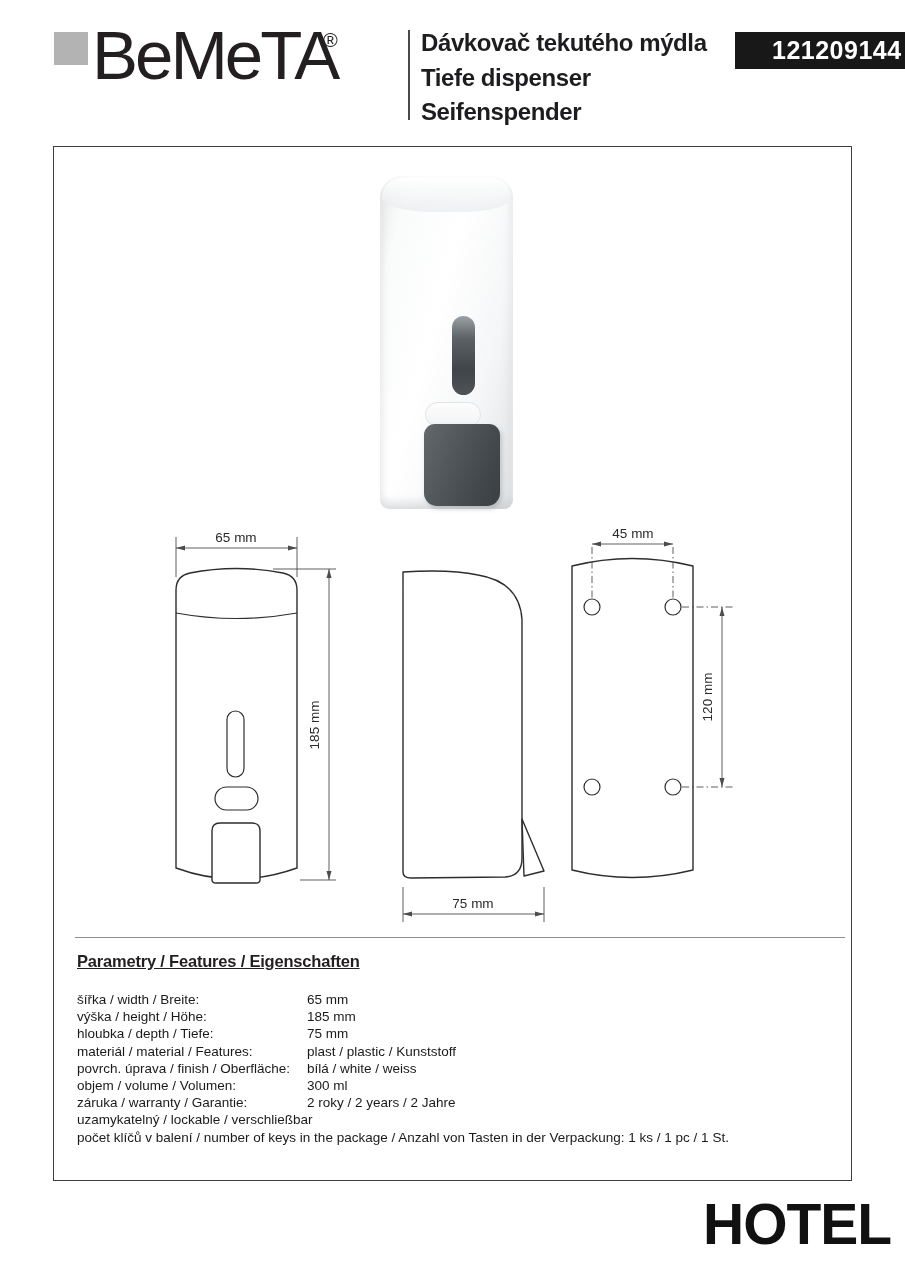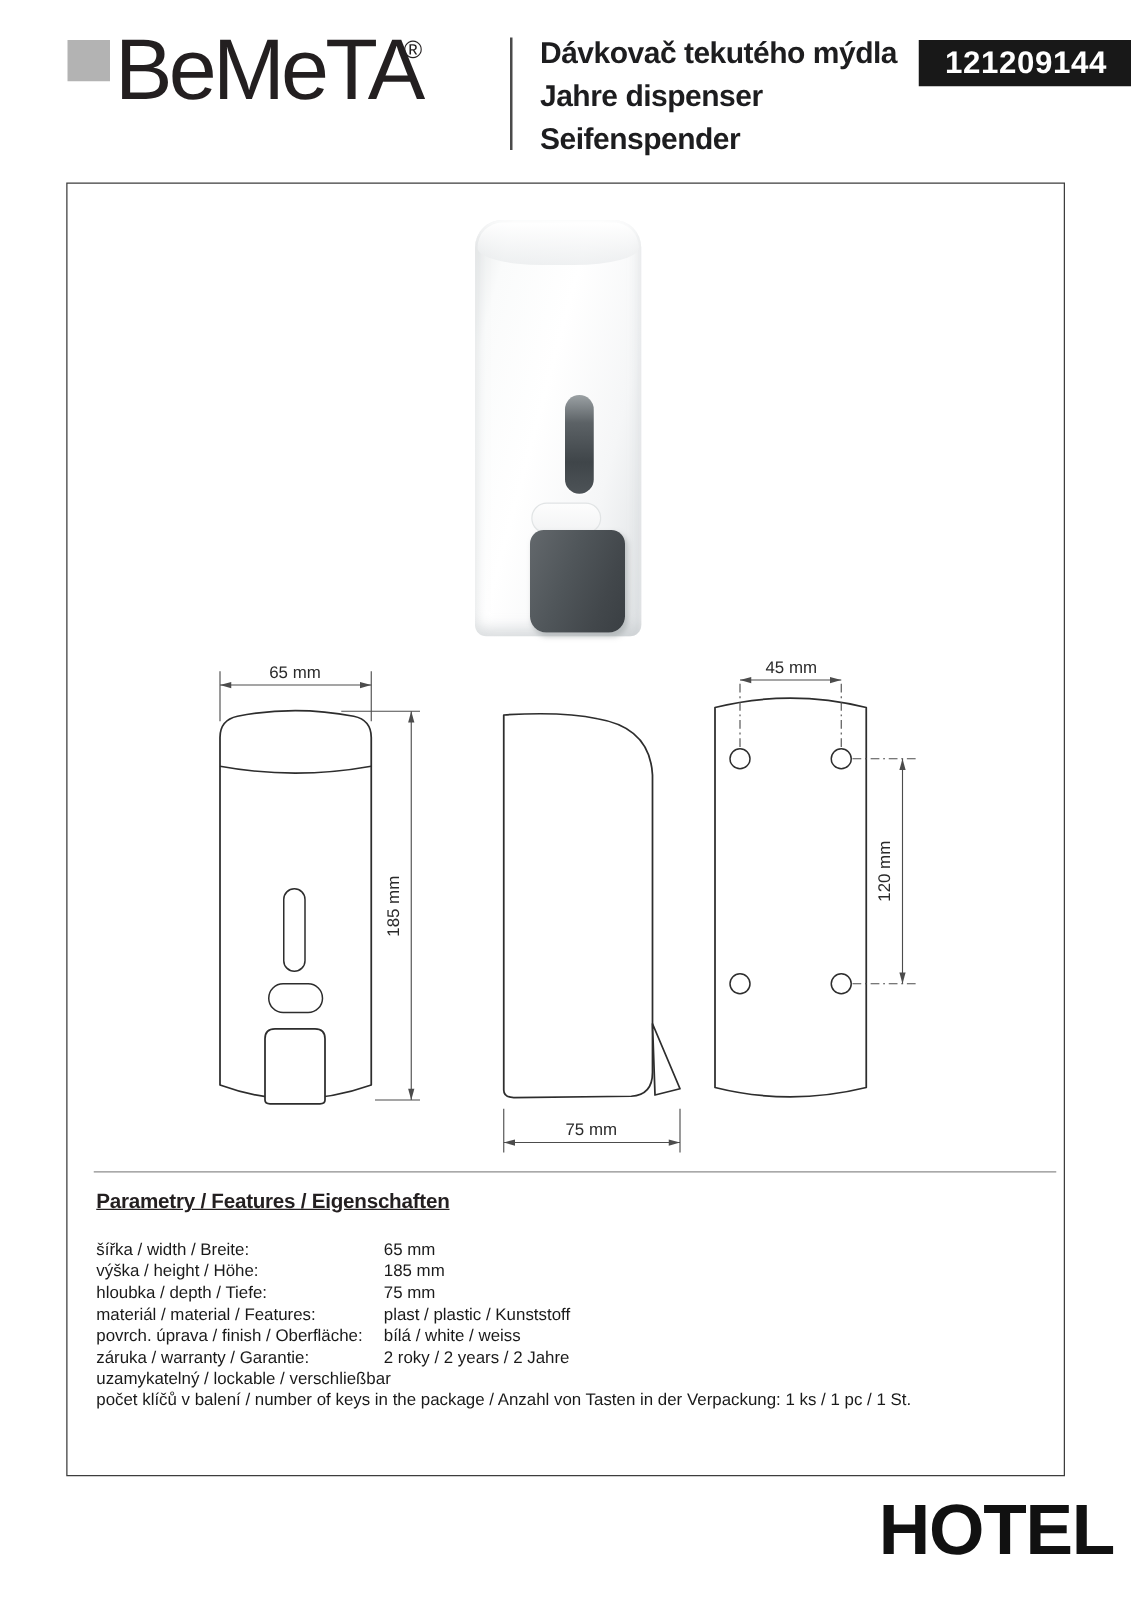--- a/index.html
+++ b/index.html
@@ -18,27 +18,27 @@
   .brand {
     left: 92px; top: 16px; height: 80px;
     font-size: 69px; font-weight: normal; letter-spacing: -3px;
     color: #231f20; line-height: 80px; white-space: nowrap; text-align: right;
   }
   .reg-mark { left: 323px; top: 29px; font-size: 20px; font-weight: normal; color: #231f20; }
   .header-divider { left: 408px; top: 30px; width: 2px; height: 90px; background: #4a4a4a; }
   .titles { left: 421px; top: 26px; }
   .title-line {
     font-size: 24px; font-weight: bold; letter-spacing: -0.4px;
-    line-height: 34.5px; color: #1d1d1f; white-space: nowrap; margin-left: 11px;
+    line-height: 34.5px; color: #1d1d1f; white-space: nowrap;
   }
   .code-badge {
     left: 735px; top: 32px; width: 170px; height: 37px;
     background: #181818; color: #ffffff;
     font-size: 25px; font-weight: bold; letter-spacing: 0.5px;
-    line-height: 37px; padding-left: 21px;
+    line-height: 37px; padding-left: 37px;
   }
 
   
   .frame { left: 53px; top: 146px; width: 799px; height: 1035px; border: 1.5px solid #3d3d3d; background: #ffffff; }
 
   
   .photo-body {
     left: 380px; top: 176px; width: 133px; height: 333px;
     border-radius: 22px 22px 9px 9px;
     background: linear-gradient(105deg, #e7e9ea 0%, #fafbfb 14%, #ffffff 42%, #f5f6f7 72%, #dfe2e4 100%);
@@ -93,21 +93,21 @@
 </head>
 <body>
 
 <div class="abs logo-square"></div>
 <div class="abs brand">BeMeTA</div>
 <div class="abs reg-mark">®</div>
 <div class="abs header-divider"></div>
 
 <div class="abs titles">
   <div class="title-line">Dávkovač tekutého mýdla</div>
-  <div class="title-line">Jahre dispenser</div>
+  <div class="title-line">Tiefe dispenser</div>
   <div class="title-line">Seifenspender</div>
 </div>
 
 <div class="abs code-badge">121209144</div>
 
 <div class="abs frame"></div>
 
 <div class="abs photo-body"></div>
 <div class="abs photo-lid"></div>
 <div class="abs photo-window"></div>
@@ -191,20 +191,24 @@
   </div>
   <div class="param-row">
     <span class="param-label">materiál / material / Features:</span>
     <span class="param-value">plast / plastic / Kunststoff</span>
   </div>
   <div class="param-row">
     <span class="param-label">povrch. úprava / finish / Oberfläche:</span>
     <span class="param-value">bílá / white / weiss</span>
   </div>
   <div class="param-row">
+    <span class="param-label">objem / volume / Volumen:</span>
+    <span class="param-value">300 ml</span>
+  </div>
+  <div class="param-row">
     <span class="param-label">záruka / warranty / Garantie:</span>
     <span class="param-value">2 roky / 2 years / 2 Jahre</span>
   </div>
   <div class="param-row">
     <span class="param-label" style="width:auto">uzamykatelný / lockable / verschließbar</span>
   </div>
   <div class="param-row">
     <span class="param-label" style="width:auto">počet klíčů v balení / number of keys in the package / Anzahl von Tasten in der Verpackung: 1 ks / 1 pc / 1 St.</span>
   </div>
 </div>

